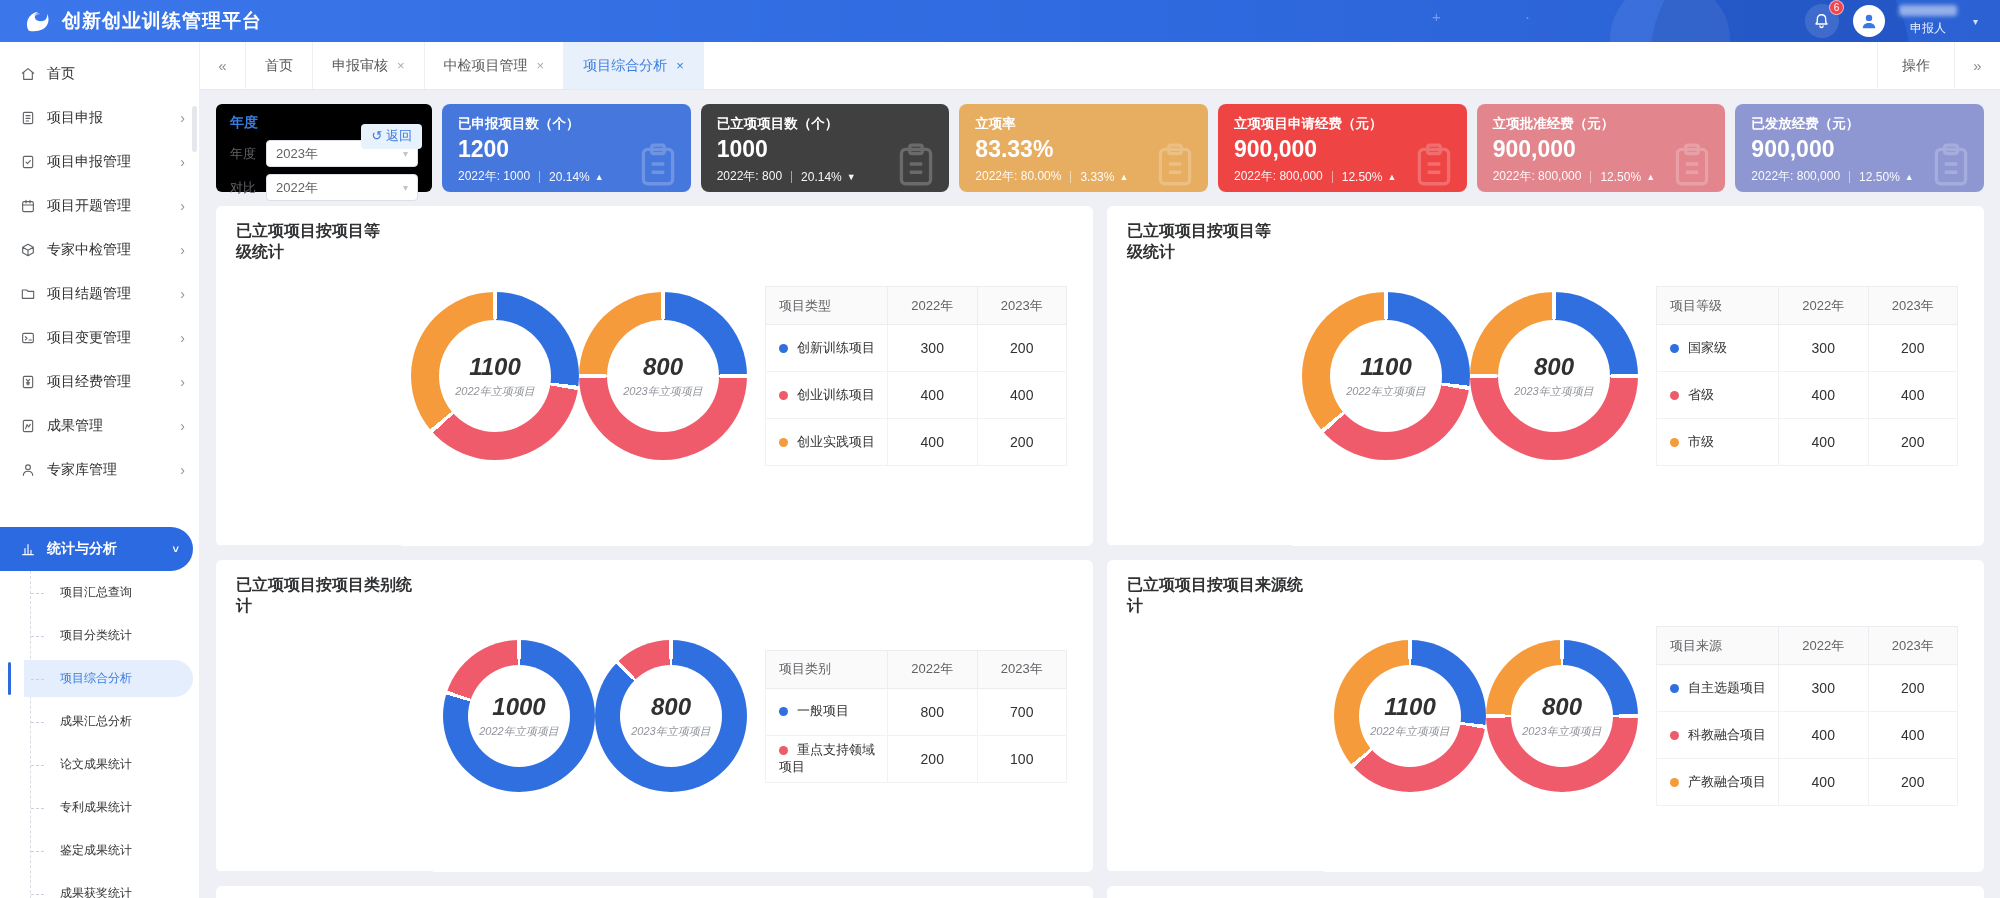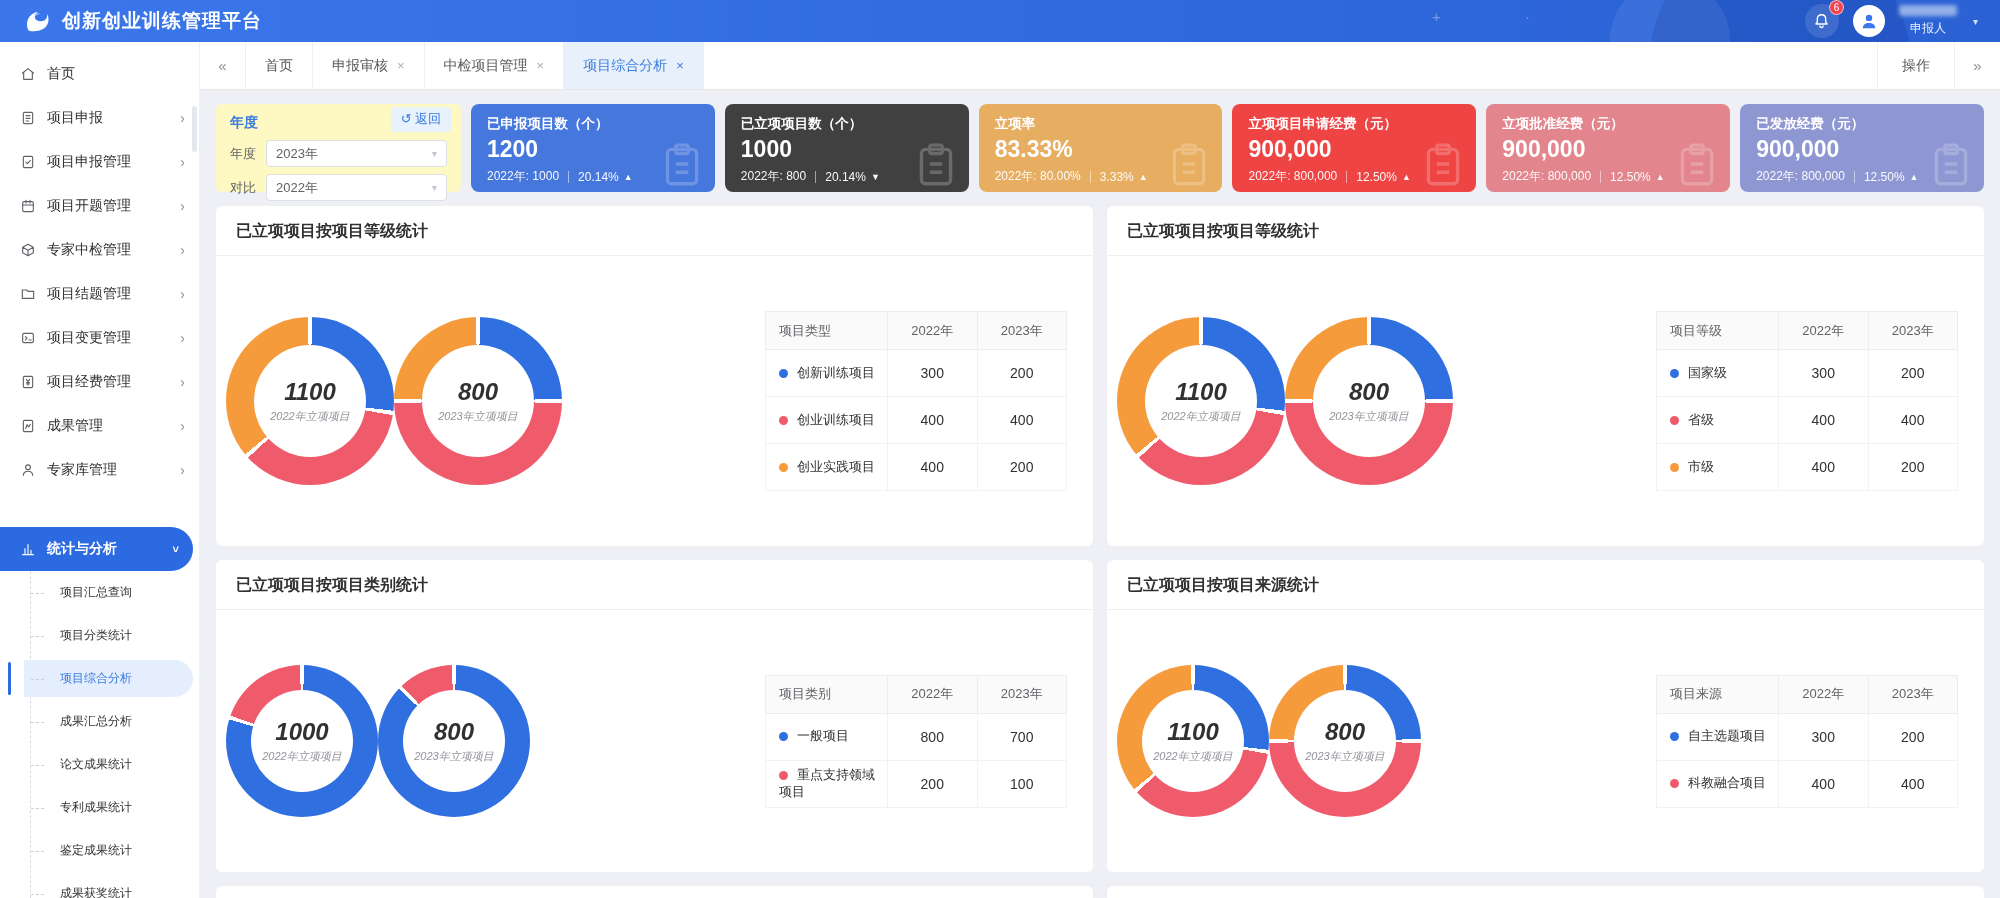--- a/index.html
+++ b/index.html
@@ -62,41 +62,41 @@
   .tab.active { background:#e8f1fb; color:#3a7be0; }
   .tab.active .close { color:#3a7be0; }
   .tab-spacer { flex:1; }
   .tab-actions { display:flex; align-items:center; padding:0 24px; border-left:1px solid #efefef; font-size:14px;
     color:#595959; cursor:pointer; }
 
   
   .content { flex:1; background:#eef0f5; padding:14px 16px; display:flex; flex-direction:column; gap:14px; overflow:hidden; }
   .top-row { display:flex; gap:10px; height:88px; flex:0 0 auto; }
 
-  .filter-card { width:245px; flex:0 0 auto; background:#fef9c3; border-radius:6px; padding:8px 14px; position:relative; }
+  .filter-card { width:216px; flex:0 0 auto; background:#000000; border-radius:6px; padding:8px 14px; position:relative; }
   .filter-title { color:#3a7be0; font-weight:bold; font-size:14px; margin:2px 0 8px; }
-  .back-btn { position:absolute; right:10px; top:3px; background:#e8f2fd; color:#3a7be0; font-size:13px;
-    padding:3px 10px 4px; border-radius:4px; border:none; cursor:pointer; font-family:Liberation Serif, serif; }
+  .back-btn { position:absolute; right:10px; top:20px; background:#e8f2fd; color:#3a7be0; font-size:13px;
+    padding:3px 10px 4px; border-radius:4px; border:none; cursor:pointer; font-family:Liberation Sans, sans-serif; }
   .filter-row { display:flex; align-items:center; gap:9px; margin-bottom:7px; }
   .filter-row .flabel { font-size:13px; color:#606266; width:27px; flex:0 0 auto; }
   .select { flex:1; height:27px; border:1px solid #dcdfe6; border-radius:4px; display:flex; align-items:center;
     justify-content:space-between; padding:0 9px; font-size:13px; color:#606266; background:#fff; cursor:pointer; }
   .select .scaret { color:#c0c4cc; font-size:10px; }
 
   .stat-card { flex:1; border-radius:8px; color:#fff; padding:11px 16px; position:relative; overflow:hidden; }
   .stat-title { font-size:13.5px; font-weight:bold; white-space:nowrap; }
   .stat-value { font-size:23px; font-weight:bold; margin:3px 0 5px; }
   .stat-compare { font-size:12px; display:flex; align-items:center; opacity:.96; white-space:nowrap; }
   .stat-sep { width:1px; height:12px; background:rgba(255,255,255,.55); margin:0 9px; }
   .trend { font-size:9px; margin-left:5px; }
   .watermark { position:absolute; right:8px; bottom:2px; width:50px; height:50px; opacity:.22; color:#fff; }
 
   
   .panels-grid { display:grid; grid-template-columns:1fr 1fr; grid-template-rows:340px 312px; gap:14px; flex:0 0 auto; }
-  .panel { background:#fff; border-radius:6px; overflow:hidden; display:flex; flex-direction:column; }
+  .panel { background:#fff; border-radius:6px; overflow:hidden; display:flex; flex-direction:row; }
   .panel-title { font-size:16px; font-weight:bold; color:#303133; padding:15px 20px 13px; border-bottom:1px solid #f0f0f0; }
   .panel-body { flex:1; display:flex; align-items:center; padding:0 26px 0 10px; gap:18px; }
   .donut-wrap { flex:1; display:flex; justify-content:flex-start; align-items:center;font-style:italic; }
   .donut { width:168px; height:168px; border-radius:50%; position:relative; flex:0 0 auto; }
   .panel.row2 .donut { width:152px; height:152px; }
   .donut-hole { position:absolute; inset:28px; border-radius:50%; background:#fff;
     display:flex; flex-direction:column; align-items:center; justify-content:center; }
   .panel.row2 .donut-hole { inset:25px; }
   .donut-value { font-size:24px; font-weight:bold; color:#303133; }
   .donut-label { font-size:11px; color:#909399; margin-top:3px; }
@@ -664,20 +664,27 @@
           </tr>
 
           <tr>
             <td class="td-name">
               <span class="dot" style="background: rgb(239, 91, 107);"></span><span class="legend-label">科教融合项目</span>
             </td>
             <td class="td-val">400</td>
             <td class="td-val">400</td>
           </tr>
 
+          <tr>
+            <td class="td-name">
+              <span class="dot" style="background: rgb(245, 155, 59);"></span><span class="legend-label">产教融合项目</span>
+            </td>
+            <td class="td-val">400</td>
+            <td class="td-val">200</td>
+          </tr>
         </tbody>
           </table>
         </div>
 
       </div>
     </div>
 
     <div class="sliver-row">
       <div class="sliver"></div>
       <div class="sliver"></div>

